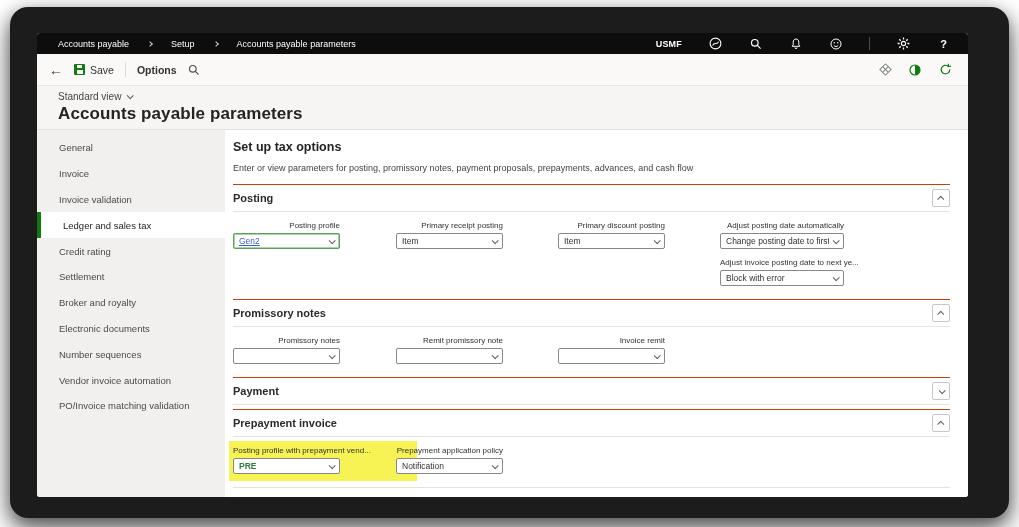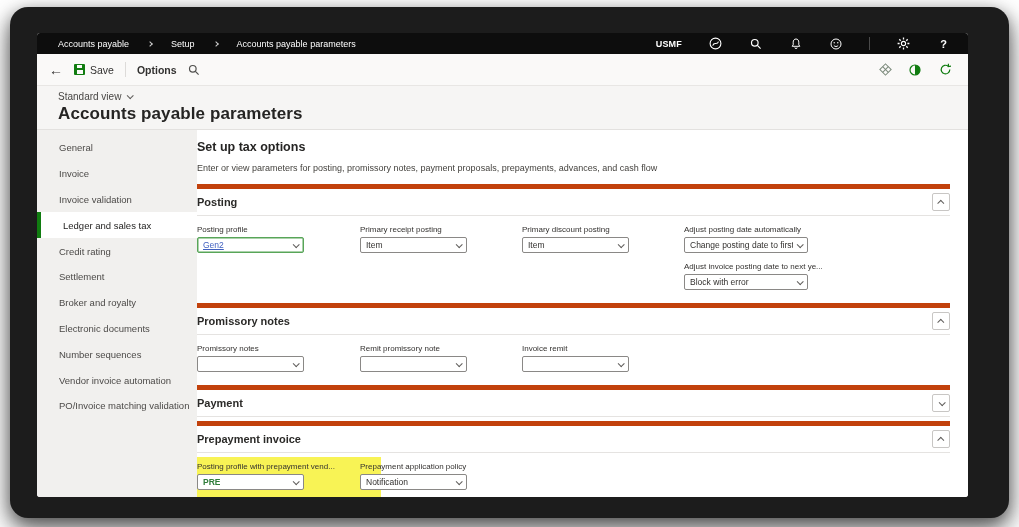--- a/index.html
+++ b/index.html
@@ -50,29 +50,29 @@
   
   .pagehead { height:44px; background:#f6f5f4; border-bottom:1px solid #e3e1df; padding:5px 16px 0 21px; }
   .viewsel { display:flex; align-items:center; gap:6px; font-size:10px; color:#484644; cursor:pointer; width:max-content; }
   .chev { width:5px; height:5px; border-right:1px solid #605e5c; border-bottom:1px solid #605e5c; display:inline-block; }
   .chev.down { transform:rotate(45deg) translateY(-1px); }
   .chev.up { transform:rotate(-135deg) translateY(-1px); }
   .ptitle { font-size:17px; font-weight:bold; color:#252423; margin-top:2px; letter-spacing:.1px; }
 
   
   .bodyrow { display:flex; height:367px; }
-  .nav { width:160px; background:#f1f0ee; padding-top:5px; flex-shrink:0; }
+  .nav { width:188px; background:#f1f0ee; padding-top:5px; flex-shrink:0; }
   .nav-item { height:25.8px; display:flex; align-items:center; padding-left:18px; font-size:9.5px; color:#4c4a48; cursor:pointer; border-left:4px solid transparent; }
   .nav-item.selected { background:#ffffff; border-left:4px solid #107c10; color:#252423; padding-left:22px; }
 
-  .content { flex:1; background:#fff; padding:8px 18px 0 0; overflow:hidden; }
+  .content { flex:1; background:#fff; padding:8px 18px 0 8px; overflow:hidden; }
   .mtitle { font-size:12.5px; font-weight:bold; color:#252423; margin-top:2px; }
   .desc { font-size:9px; color:#45433f; margin:9px 0 11px; }
 
-  section { border-top:5px solid #c2410c; }
+  section { border-top:1px solid #c2410c;text-align:right; }
   .sechead { display:flex; align-items:center; justify-content:space-between; height:27px; border-bottom:1px solid #e5e3e1; }
   .sectitle { font-size:11px; font-weight:bold; color:#2b2a28; }
   .collbtn { width:18px; height:18px; border:1px solid #c8c6c4; border-radius:2px; background:#fff; display:flex; align-items:center; justify-content:center; cursor:pointer; }
   section.collapsed .sechead { border-bottom:1px solid #e5e3e1; }
   section.payment { margin-bottom:4px; }
   section.prepay { border-bottom:1px solid #e5e3e1; }
 
   .fields { display:grid; grid-template-columns:163px 162px 162px auto; padding:9px 0 13px; align-items:start; }
   .field { width:max-content; }
   .flabel { font-size:8px; color:#33312f; margin-bottom:3px; white-space:nowrap; }

